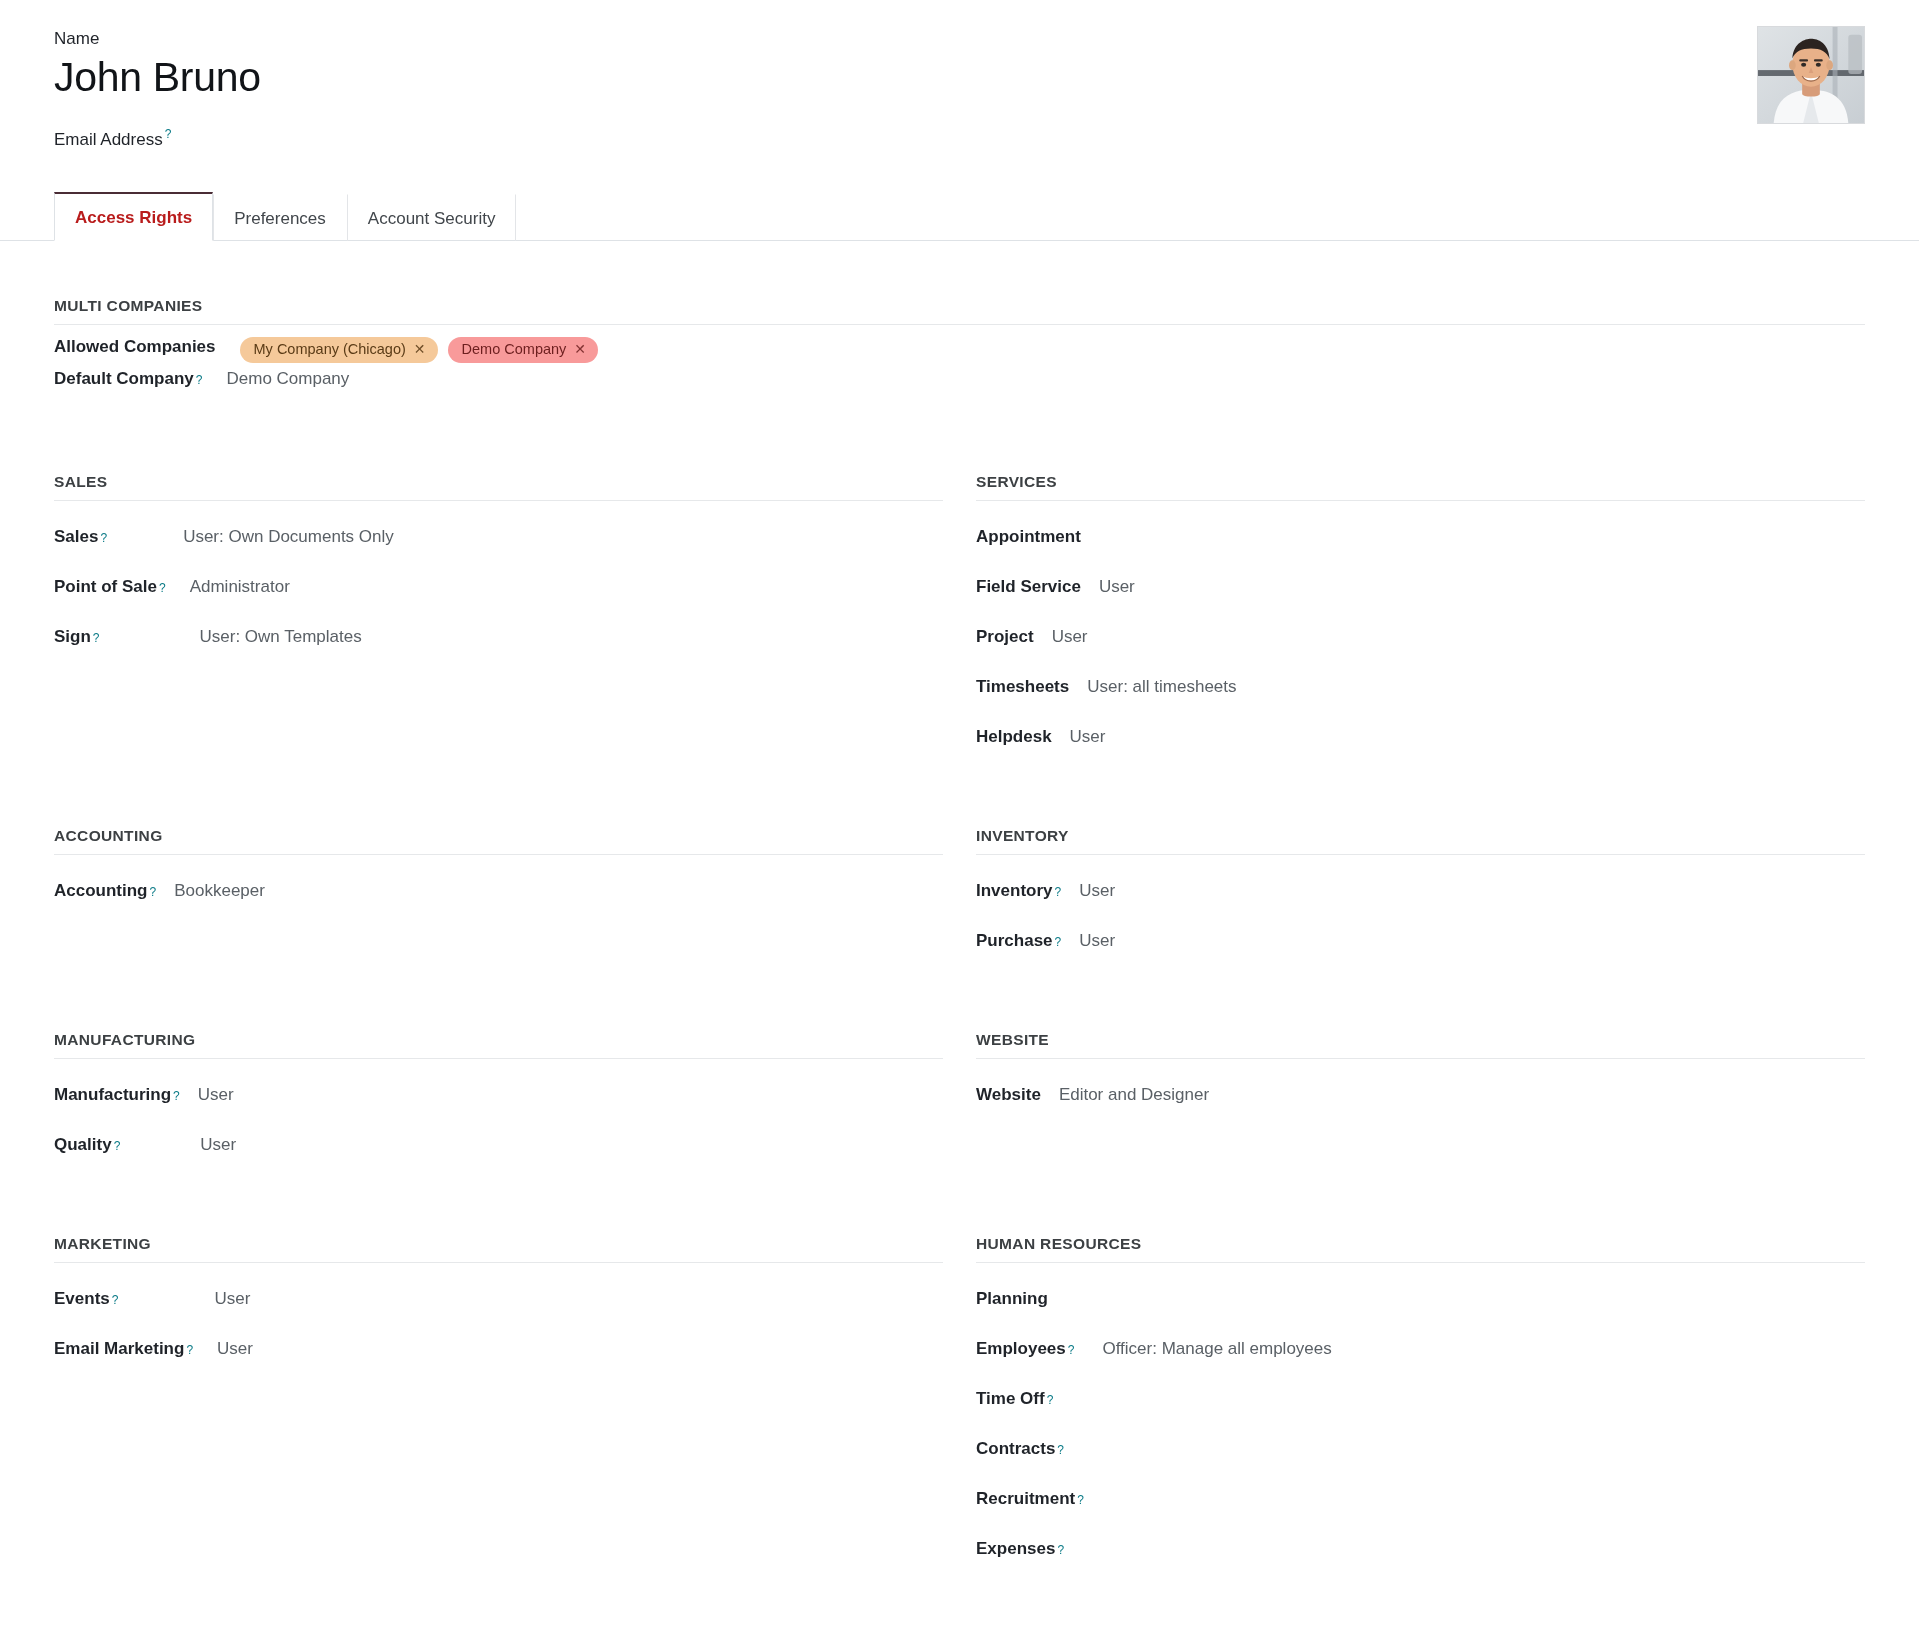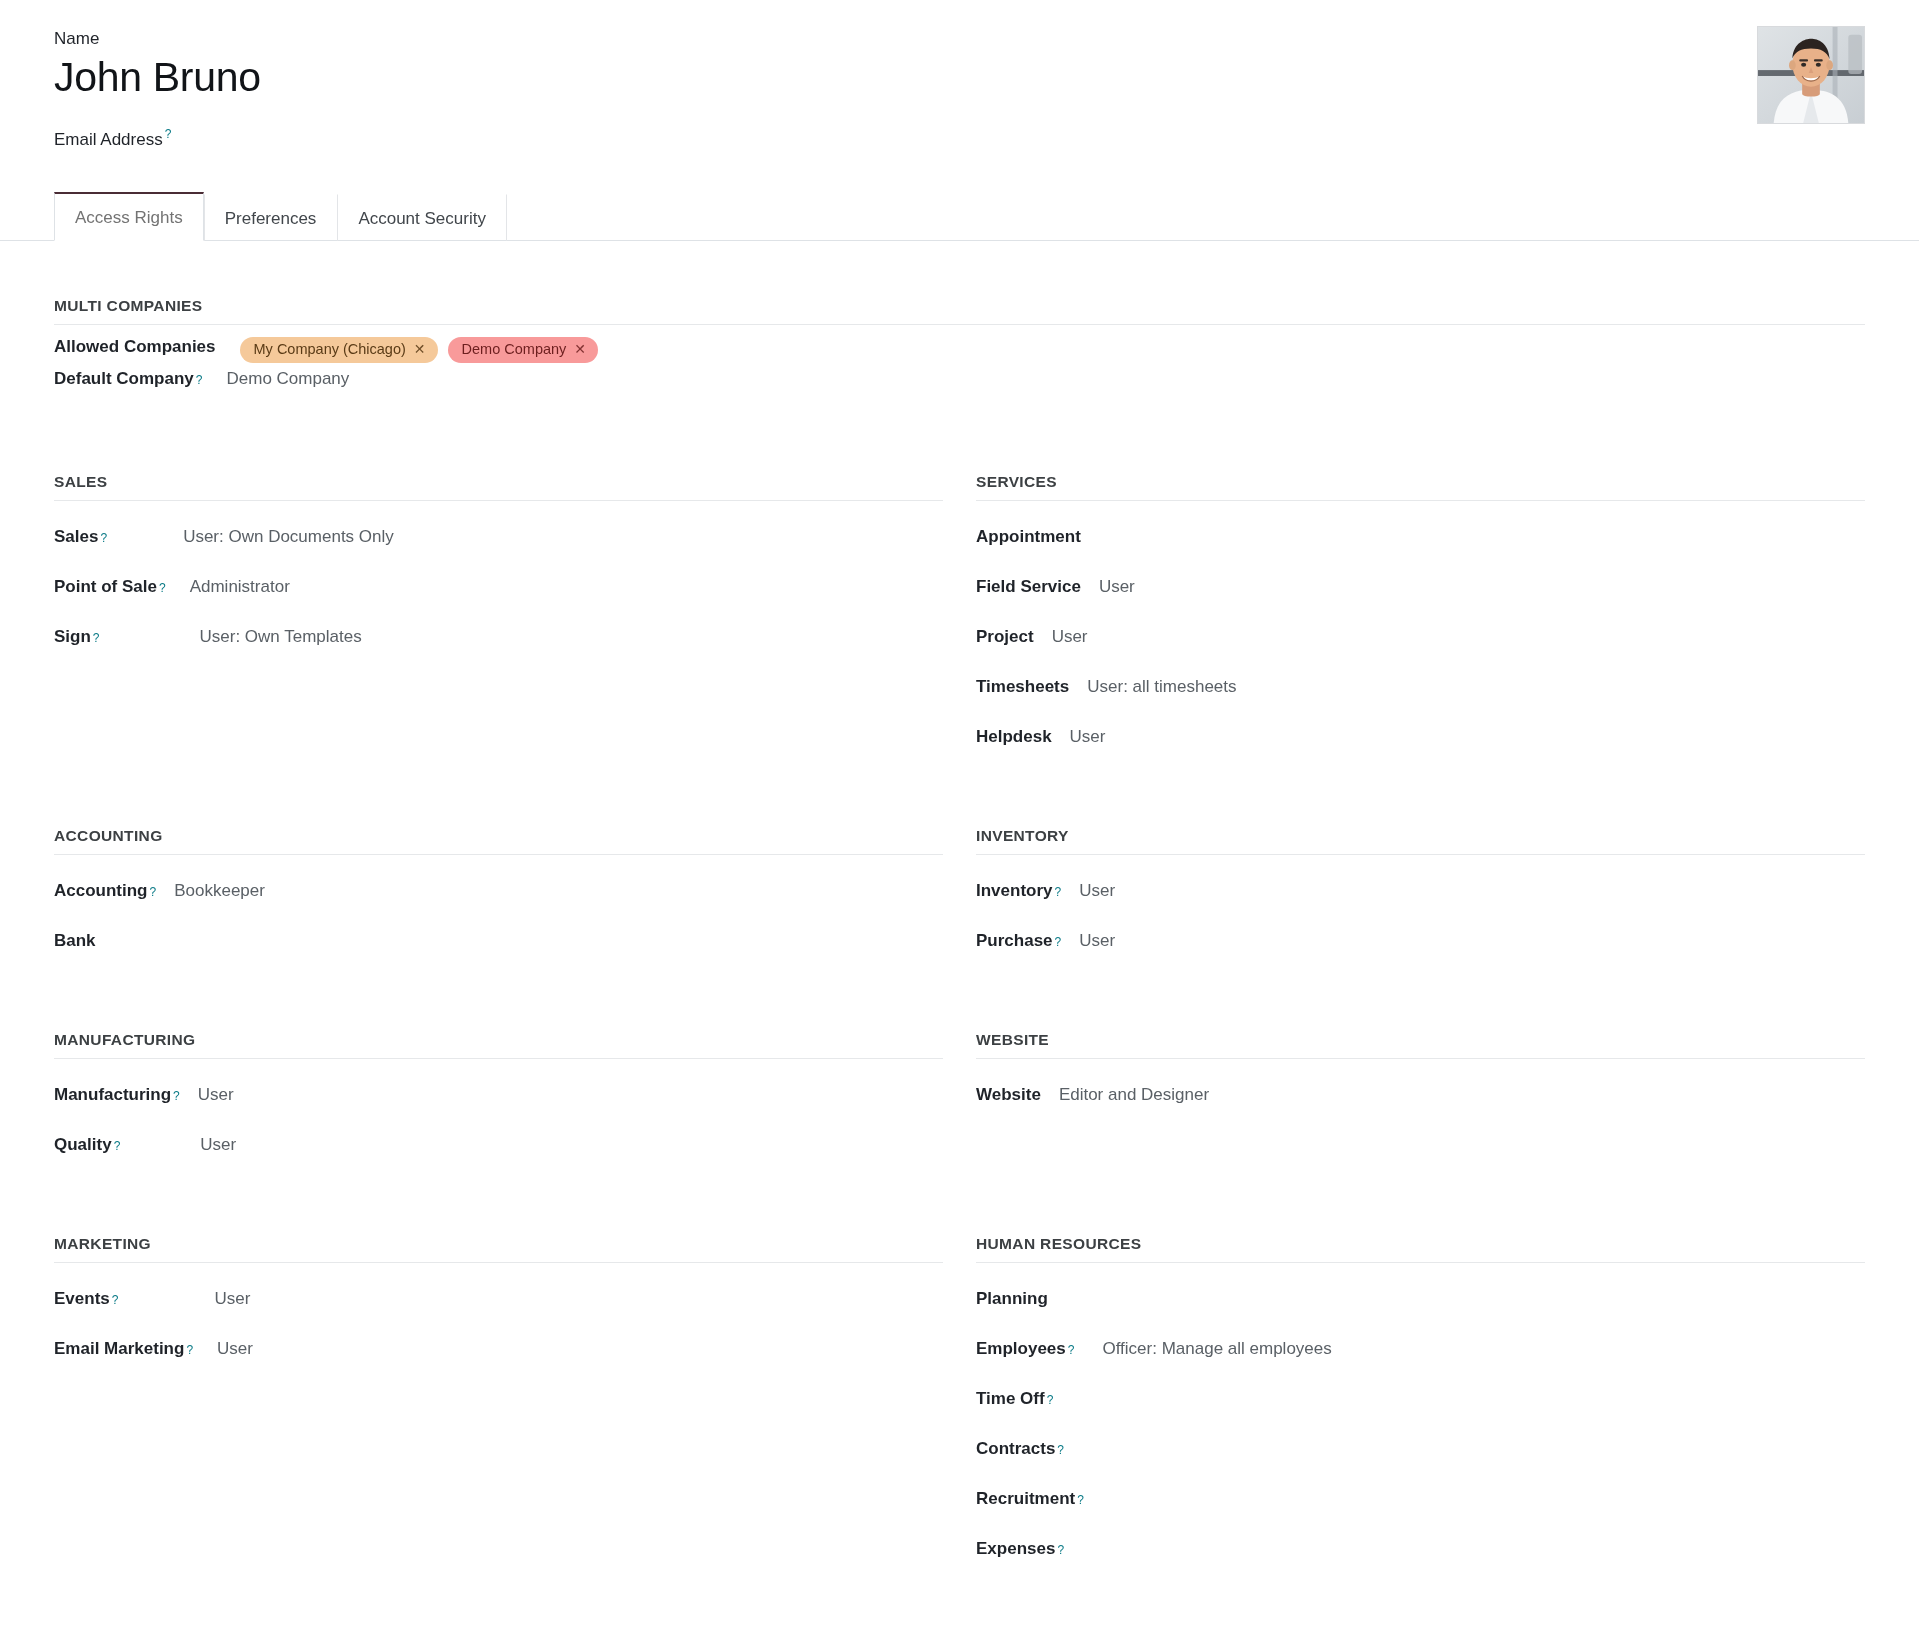--- a/index.html
+++ b/index.html
@@ -80,25 +80,26 @@
     color: #41464b;
     border: 1px solid transparent;
     border-bottom: none;
     background: transparent;
     cursor: pointer;
     position: relative;
     top: 1px;
     white-space: nowrap;
   }
   .tab.active {
-    color: #737373;
+    color: #b91c1c;
     background: #ffffff;
     border-color: #dee2e6;
     border-top: 2px solid #4a2c35;
     border-bottom: 1px solid #ffffff;
+    font-weight: bold;
   }
   .tab:not(.active) {
     border-left: 1px solid #e3e5e8;
   }
   .tab:not(.active):last-child {
     border-right: 1px solid #e3e5e8;
   }
 
   
   .sheet {
@@ -339,23 +340,20 @@
       <div class="section">
         <div class="group-title">ACCOUNTING</div>
         <div class="rows">
 
           <div class="frow">
             <span class="flabel">Accounting</span>
               <span class="helpmark">?</span>
             <span class="fvalue" style="margin-left:18px;">Bookkeeper</span>
           </div>
 
-          <div class="frow">
-            <span class="flabel">Bank</span>
-          </div>
 
         </div>
       </div>
     </div>
 
     <div class="col">
       <div class="section">
         <div class="group-title">INVENTORY</div>
         <div class="rows">
 

